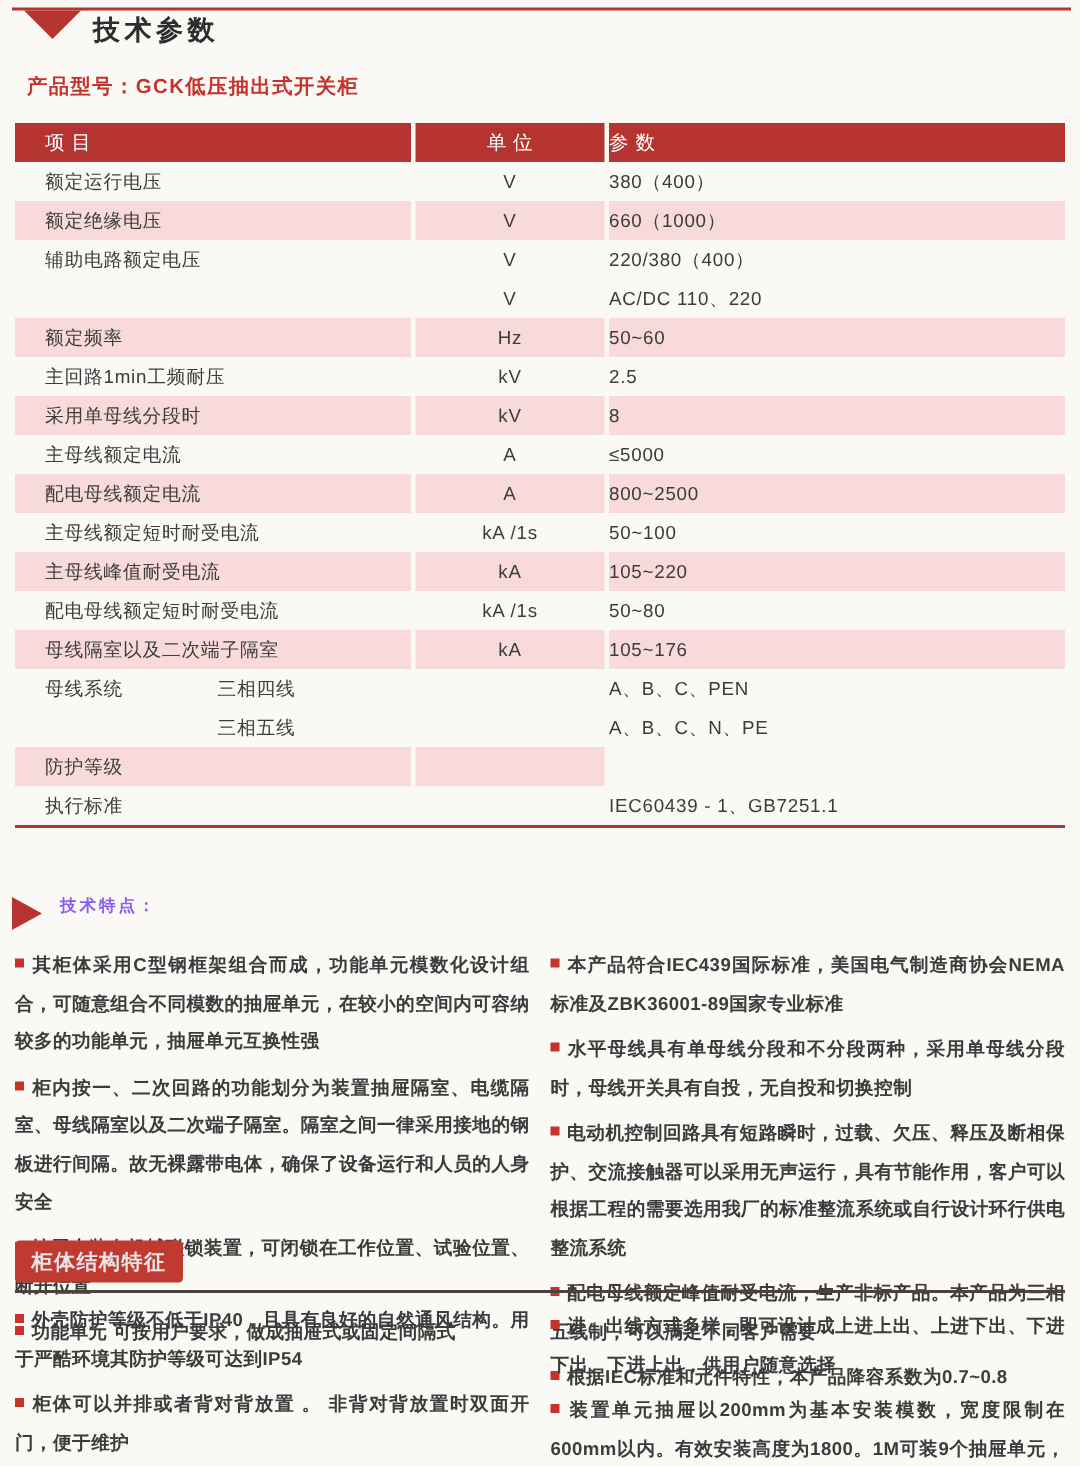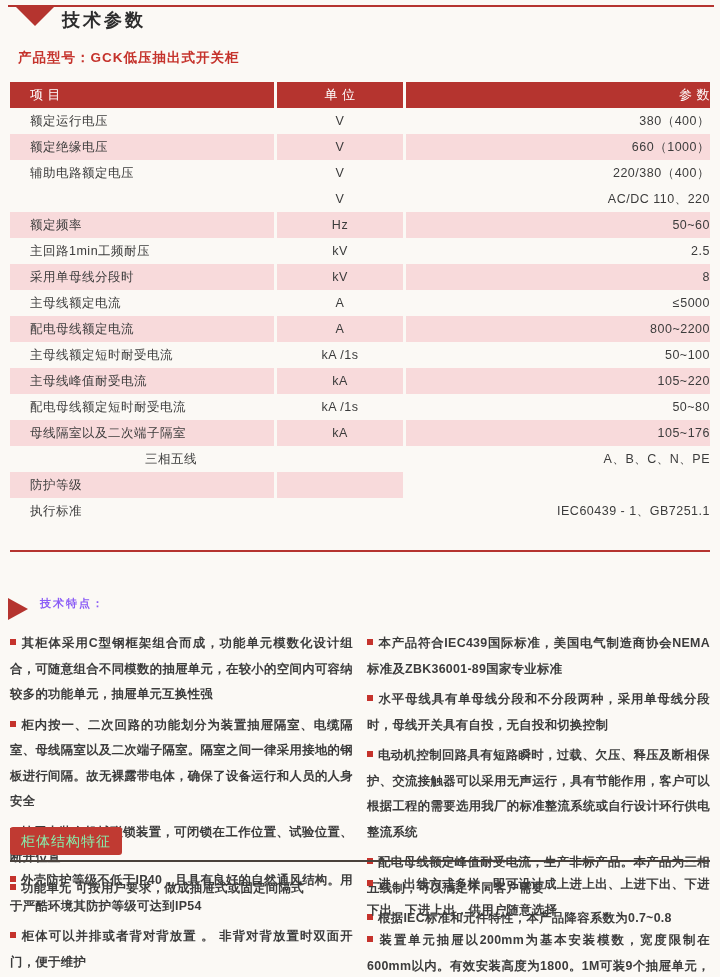--- a/index.html
+++ b/index.html
@@ -22,21 +22,21 @@
 
   .product-line { position:absolute; left:18px; top:49px;
     font-size:13.5px; font-weight:bold; color:#C5332C; letter-spacing:1px; }
 
   
   .spec-table { position:absolute; left:10px; top:82px; width:700px; }
   .trow { display:flex; height:26px; font-size:12.5px; }
   .cell { line-height:26px; letter-spacing:0.5px; }
   .c-item  { width:264px; padding-left:20px; position:relative; }
   .c-unit  { width:126px; margin:0 3px; text-align:center; }
-  .c-param { width:304px; text-align:right; }
+  .c-param { width:304px; text-align:left; }
   .trow.shaded .cell { background:#F8DADB; }
   .trow.thead .cell { background:#B5342F; color:#ffffff; font-size:13px; }
   .sub-label { position:absolute; left:135px; top:0; }
   .table-bottom-rule { position:absolute; left:10px; top:550px; width:700px; height:2px; background:#B5342F; }
 
   
   .feat-head { position:absolute; left:8px; top:596px; height:26px; }
   .tri-right { position:absolute; left:0; top:2px; width:0; height:0;
     border-top:11px solid transparent; border-bottom:11px solid transparent;
     border-left:20px solid #B5342F; }
@@ -46,21 +46,21 @@
   .cols { position:absolute; left:10px; width:700px; display:flex; gap:14px; }
   .cols-features { top:631px; }
   .col { width:343px; }
   p.bullet { margin:0 0 5px 0; line-height:25.5px; font-size:12.4px;
     text-align:justify; letter-spacing:0.3px;font-weight:bold; }
   .sq { display:inline-block; width:6px; height:6px; background:#C5332C;
     margin-right:5px; vertical-align:2px; }
 
   
   .struct-badge { position:absolute; left:10px; top:827px; height:28px;
-    background:#C03A32; border-radius:3px; color:#86efac; font-weight:normal;
+    background:#C03A32; border-radius:3px; color:#e5e5e5; font-weight:bold;
     font-size:14px; line-height:28px; padding:0 11px; letter-spacing:1px; }
   .struct-rule { position:absolute; left:10px; top:860px; width:700px; height:2px; background:#4A423C; }
   .cols-structure { top:868px; }
   .col-pad { padding-top:4px; }
 </style>
 </head>
 <body>
 
 <div class="page">
 
@@ -113,41 +113,49 @@
       <div class="cell c-param">8</div>
     </div>
     <div class="trow">
       <div class="cell c-item"><span>主母线额定电流</span></div>
       <div class="cell c-unit">A</div>
       <div class="cell c-param">≤5000</div>
     </div>
     <div class="trow shaded">
       <div class="cell c-item"><span>配电母线额定电流</span></div>
       <div class="cell c-unit">A</div>
-      <div class="cell c-param">800~2200</div>
+      <div class="cell c-param">800~2500</div>
     </div>
     <div class="trow">
       <div class="cell c-item"><span>主母线额定短时耐受电流</span></div>
       <div class="cell c-unit">kA /1s</div>
       <div class="cell c-param">50~100</div>
     </div>
     <div class="trow shaded">
       <div class="cell c-item"><span>主母线峰值耐受电流</span></div>
       <div class="cell c-unit">kA</div>
       <div class="cell c-param">105~220</div>
     </div>
     <div class="trow">
       <div class="cell c-item"><span>配电母线额定短时耐受电流</span></div>
       <div class="cell c-unit">kA /1s</div>
       <div class="cell c-param">50~80</div>
     </div>
     <div class="trow shaded">
       <div class="cell c-item"><span>母线隔室以及二次端子隔室</span></div>
       <div class="cell c-unit">kA</div>
       <div class="cell c-param">105~176</div>
+    </div>
+    <div class="trow">
+      <div class="cell c-item">
+        <span>母线系统</span>
+        <span class="sub-label">三相四线</span>
+      </div>
+      <div class="cell c-unit"></div>
+      <div class="cell c-param">A、B、C、PEN</div>
     </div>
     <div class="trow">
       <div class="cell c-item">
         <span></span>
         <span class="sub-label">三相五线</span>
       </div>
       <div class="cell c-unit"></div>
       <div class="cell c-param">A、B、C、N、PE</div>
     </div>
     <div class="trow shaded">

